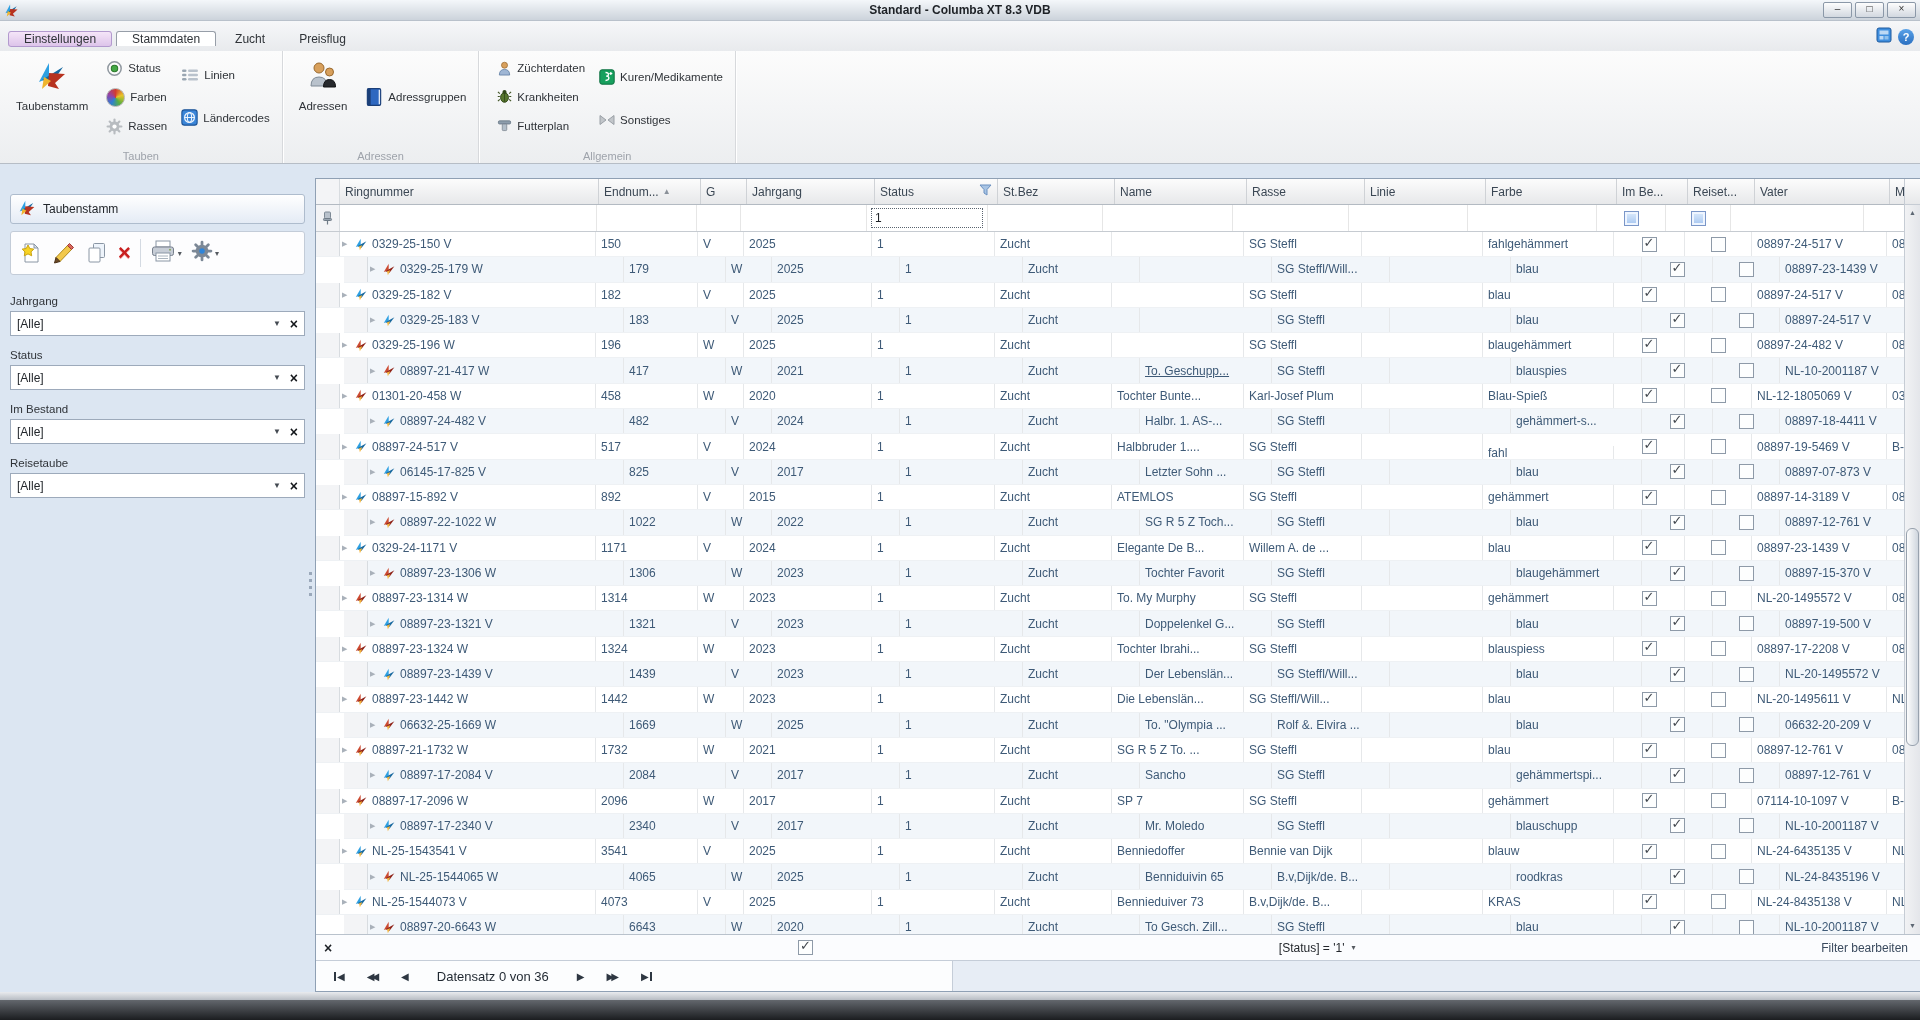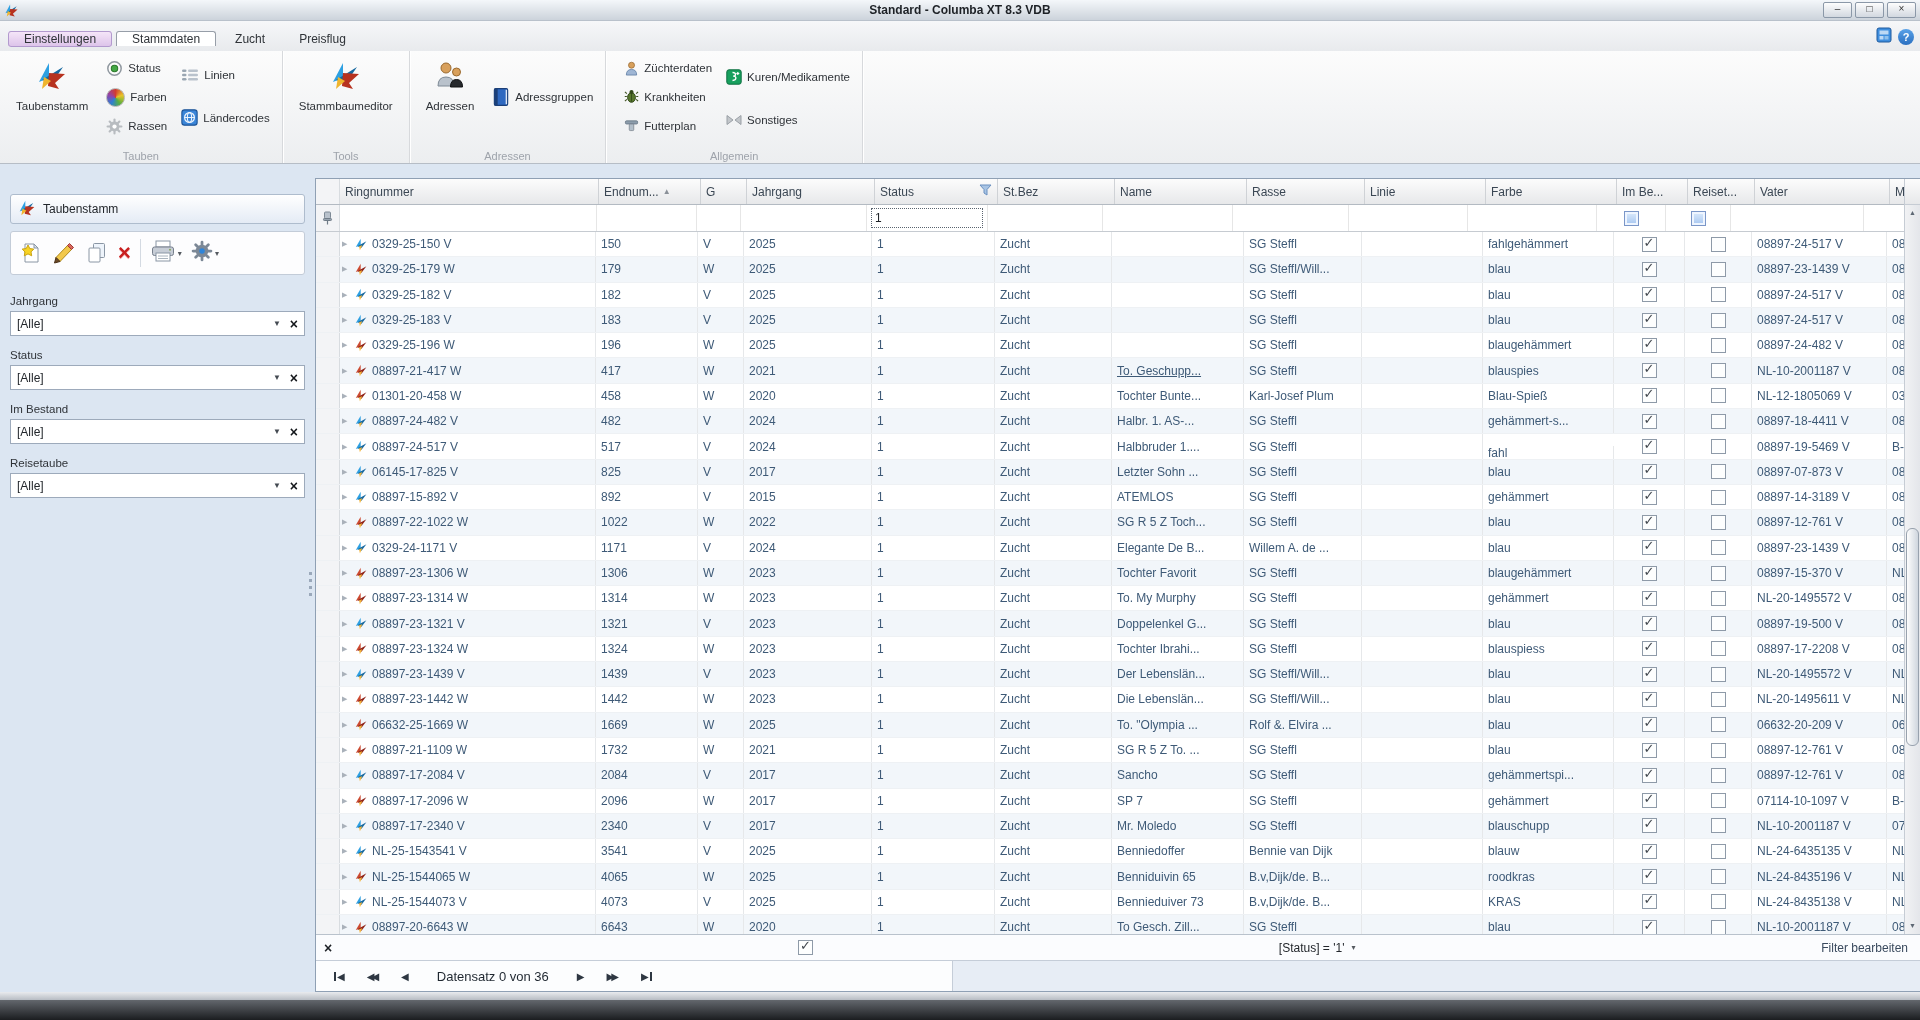--- a/index.html
+++ b/index.html
@@ -70,21 +70,21 @@
   .sorticon{font-size:8px;color:#8a9098;margin-left:4px;}
   .funnel{margin-left:auto;}
   .gfilter{height:26px;display:flex;flex:none;background:#ffffff;border-bottom:1px solid #c6cbd1;}
   .gfilter .c{display:flex;align-items:center;padding:0 4px;border-right:1px solid #e6e6e6;}
   .statusfilterbox{border:1px dotted #5a6470;height:18px;flex:1;display:flex;align-items:center;
     padding:0 3px;font-size:12px;color:#1d2126;}
   .fcb{width:13px;height:13px;border:1px solid #7a96c8;background:linear-gradient(#dcebfc,#a5c5f0);
     box-shadow:inset 0 0 0 2px #eef5ff;margin:0 auto;}
   .gbody{flex:1;overflow:hidden;background:#ffffff;}
   .grow{height:24.3px;display:flex;border-bottom:1px solid #eef1f4;}
-  .grow.alt{background:#f2f6fa;}
+  .grow.alt{background:#f2f6fa;margin-left:28px;}
   .grow .c{font-size:12px;color:#3e5a77;padding:0 5px;border-right:1px solid #e6e8ea;
     white-space:nowrap;overflow:hidden;display:flex;align-items:center;}
   .c.ind{background:#f3f4f6;border-right:1px solid #d8dce0;padding:0;}
   .ringcell{gap:4px;padding-left:2px !important;}
   .expand{font-size:7px;color:#a9b1ba;width:9px;flex:none;}
   .cb{width:13px;height:13px;border:1px solid #8e9aa8;background:#fdfefe;margin:0 auto;
     display:flex;align-items:center;justify-content:center;}
   .cb .tick{font-size:13px;font-weight:bold;color:#41474e;line-height:10px;margin-top:-3px;}
   .ccheck{justify-content:center;}
 
@@ -221,36 +221,20 @@
                 <rect x="0.8" y="0.8" width="14.4" height="14.4" rx="2.5" fill="#3a85d8" stroke="#1e5496"></rect>
                 <circle cx="8" cy="8" r="4.6" fill="none" stroke="#eaf2fc" stroke-width="1.2"></circle>
                 <ellipse cx="8" cy="8" rx="2" ry="4.6" fill="none" stroke="#eaf2fc" stroke-width="1"></ellipse>
                 <line x1="3.4" y1="8" x2="12.6" y2="8" stroke="#eaf2fc" stroke-width="1"></line>
               </svg>
             </span>
             <span class="slabel">Ländercodes</span>
           </div>
         </div>
         <div class="rgroup-label">Tauben</div>
-      </div>
-      <div class="rgroup">
-        <div class="bigbtn">
-          <span class="bicon">
-            <span style="display:flex">
-              <svg width="32" height="32" viewBox="0 0 32 32">
-                <polygon points="3,22 13,3 13,18" fill="#2da0e2"></polygon>
-                <polygon points="6,20 27,7 16,23" fill="#14679f"></polygon>
-                <polygon points="13,13 29,14 19,23 23,29 12,26" fill="#b7321f"></polygon>
-                <polygon points="8,17 15,21 6,29" fill="#efb52e"></polygon>
-              </svg>
-            </span>
-          </span>
-          <span class="blabel">Stammbaumeditor</span>
-        </div>
-        <div class="rgroup-label">Tools</div>
       </div>
       <div class="rgroup">
         <div class="bigbtn">
           <span class="bicon">
             <svg width="34" height="32" viewBox="0 0 32 32">
               <circle cx="12" cy="8" r="5" fill="#d8a05c" stroke="#9a6a30"></circle>
               <path d="M4 26 q0 -9 8 -9 q8 0 8 9 z" fill="#b9c2cc" stroke="#7e8a96"></path>
               <circle cx="22.5" cy="12" r="4" fill="#d8a05c" stroke="#9a6a30"></circle>
               <path d="M16.5 27 q0 -7.5 6 -7.5 q6 0 6 7.5 z" fill="#26292d" stroke="#101214"></path>
             </svg>
@@ -1190,21 +1174,21 @@
                 <div class="c ind" style="width: 23px; flex: 0 0 auto;"></div>
                 <div class="c ringcell" style="width: 248px; flex: 0 0 auto;">
                   <span class="expand">▶</span>
                   <span style="display:flex">
                     <svg width="13" height="13" viewBox="0 0 16 16">
                       <polygon points="1,11 7,1 7,9" fill="#cc4a30"></polygon>
                       <polygon points="3,10 14,4 8,12" fill="#8e2015"></polygon>
                       <polygon points="5,10 9,9 6,15" fill="#f2b53c"></polygon>
                     </svg>
                   </span>
-                  <span>08897-21-1109 W</span>
+                  <span>08897-21-1732 W</span>
                 </div>
                 <div class="c" style="width: 91px; flex: 0 0 auto;">1732</div>
                 <div class="c" style="width: 35px; flex: 0 0 auto;">W</div>
                 <div class="c" style="width: 117px; flex: 0 0 auto;">2021</div>
                 <div class="c" style="width: 112px; flex: 0 0 auto;">1</div>
                 <div class="c" style="width: 106px; flex: 0 0 auto;">Zucht</div>
                 <div class="c" style="width: 121px; flex: 0 0 auto;">SG R 5 Z To. ...</div>
                 <div class="c" style="width: 107px; flex: 0 0 auto;">SG Steffl</div>
                 <div class="c" style="width: 110px; flex: 0 0 auto;"></div>
                 <div class="c" style="width: 120px; flex: 0 0 auto;">blau</div>

